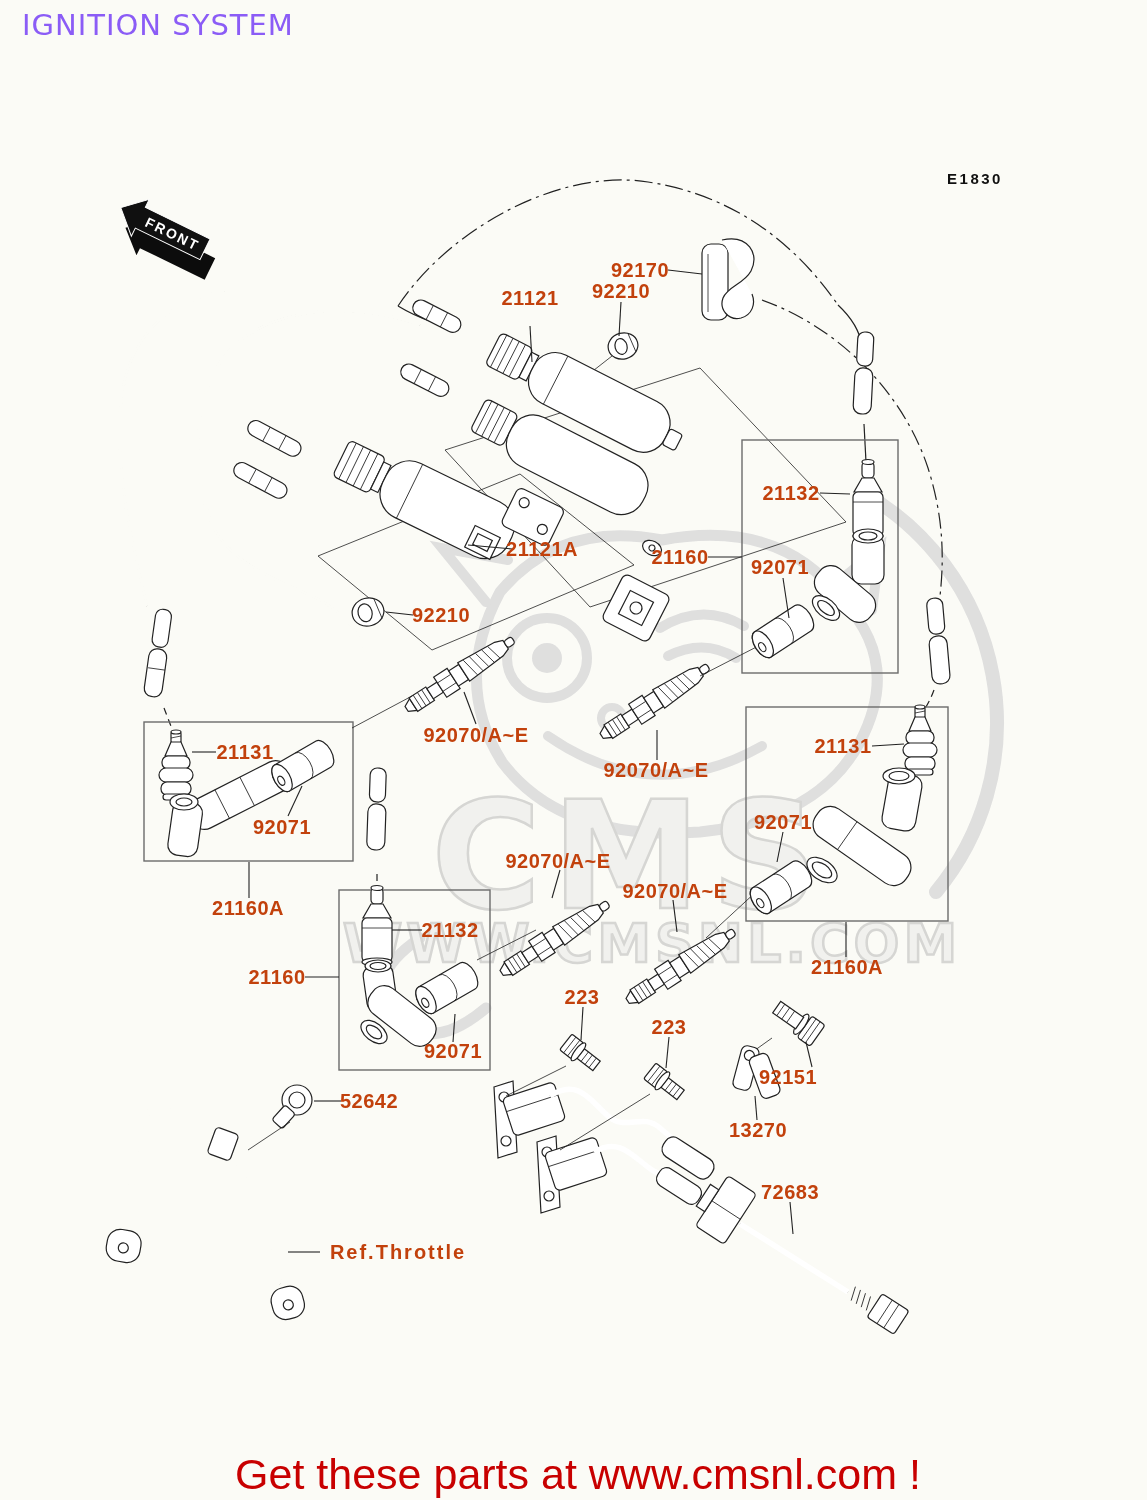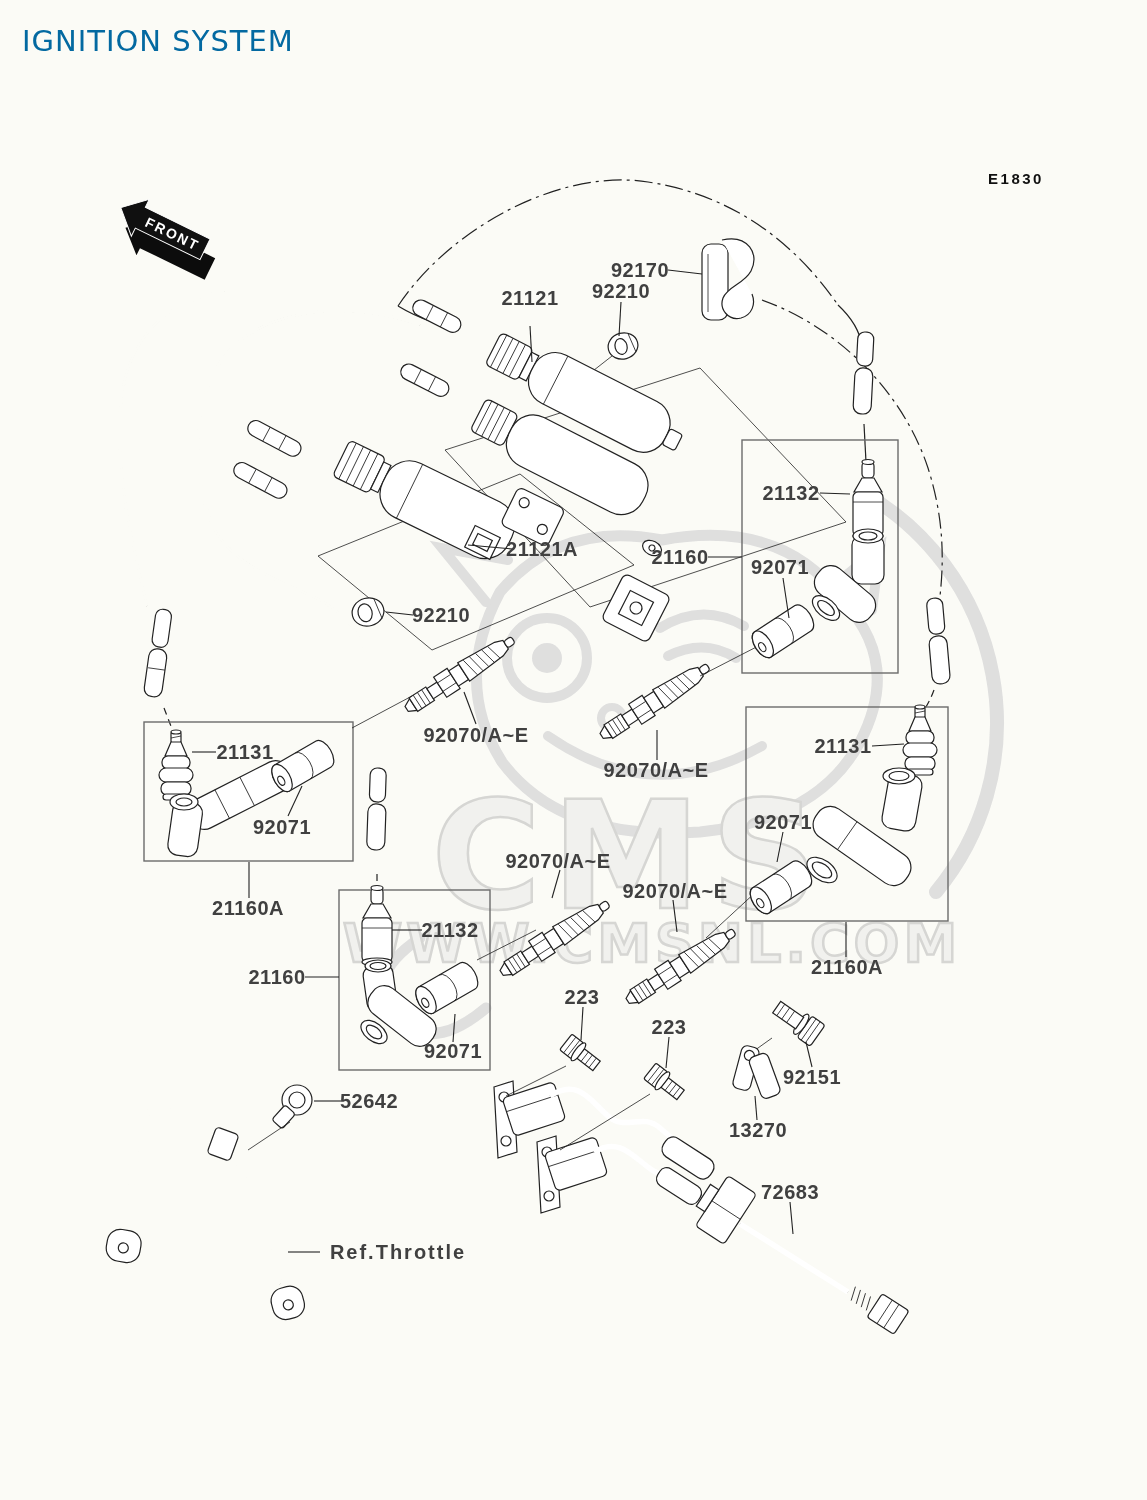--- a/index.html
+++ b/index.html
@@ -1,24 +1,24 @@
 <!DOCTYPE html>
 <html><head>
 <meta charset="utf-8">
 <style>
   html,body{margin:0;padding:0;}
   #page{position:relative;width:1147px;height:1500px;background:#fbfbf6;overflow:hidden;
         font-family:"Liberation Sans",sans-serif;}
-  .title{position:absolute;left:22px;top:24px;font:400 29px "DejaVu Sans",sans-serif;
-         color:#0369a1;letter-spacing:1px;white-space:nowrap;}
+  .title{position:absolute;left:22px;top:8px;font:400 29px "DejaVu Sans",sans-serif;
+         color:#8b5cf6;letter-spacing:1px;white-space:nowrap;}
   .ecode{position:absolute;left:975px;top:170px;transform:translateX(-50%);
-         font:700 15px "Liberation Sans",sans-serif;letter-spacing:2.5px;color:#101010;margin-left:41px;}
+         font:700 15px "Liberation Sans",sans-serif;letter-spacing:2.5px;color:#101010;}
   .plabel{position:absolute;transform:translate(-50%,-50%);
           font:700 20px "Liberation Sans",sans-serif;letter-spacing:.5px;
-          color:#404040;white-space:nowrap;}
+          color:#c2410c;white-space:nowrap;}
   .footer{position:absolute;left:578px;top:1474px;transform:translate(-50%,-50%);
           font:400 43px "Liberation Sans",sans-serif;color:#c80000;white-space:nowrap;}
   svg{position:absolute;left:0;top:0;}
   .ln{stroke:#222;stroke-width:1.2;fill:none;}
   .part{stroke:#222;stroke-width:1.2;fill:#fff;}
   .thin{stroke:#222;stroke-width:.8;fill:none;}
   .box{stroke:#6b6b6b;stroke-width:1.4;fill:none;}
   .wm{stroke:#dcdcdc;fill:none;stroke-linecap:round;}
   .wmtext{font-family:"DejaVu Sans",sans-serif;font-weight:700;fill:#f1f1ee;
           stroke:#d2d2d0;stroke-width:2.5px;}
@@ -475,19 +475,20 @@
   <div class="plabel" style="left:783px;top:822px">92071</div>
   <div class="plabel" style="left:248px;top:908px">21160A</div>
   <div class="plabel" style="left:558px;top:861px">92070/A~E</div>
   <div class="plabel" style="left:675px;top:891px">92070/A~E</div>
   <div class="plabel" style="left:450px;top:930px">21132</div>
   <div class="plabel" style="left:277px;top:977px">21160</div>
   <div class="plabel" style="left:847px;top:967px">21160A</div>
   <div class="plabel" style="left:453px;top:1051px">92071</div>
   <div class="plabel" style="left:582px;top:997px">223</div>
   <div class="plabel" style="left:669px;top:1027px">223</div>
-  <div class="plabel" style="left:812px;top:1077px">92151</div>
+  <div class="plabel" style="left:788px;top:1077px">92151</div>
   <div class="plabel" style="left:758px;top:1130px">13270</div>
   <div class="plabel" style="left:790px;top:1192px">72683</div>
   <div class="plabel" style="left:369px;top:1101px">52642</div>
   <div class="plabel" style="left:398px;top:1252px;letter-spacing:2px">Ref.Throttle</div>
 
+  <div class="footer">Get these parts at www.cmsnl.com !</div>
 </div>
 
 </body></html>

